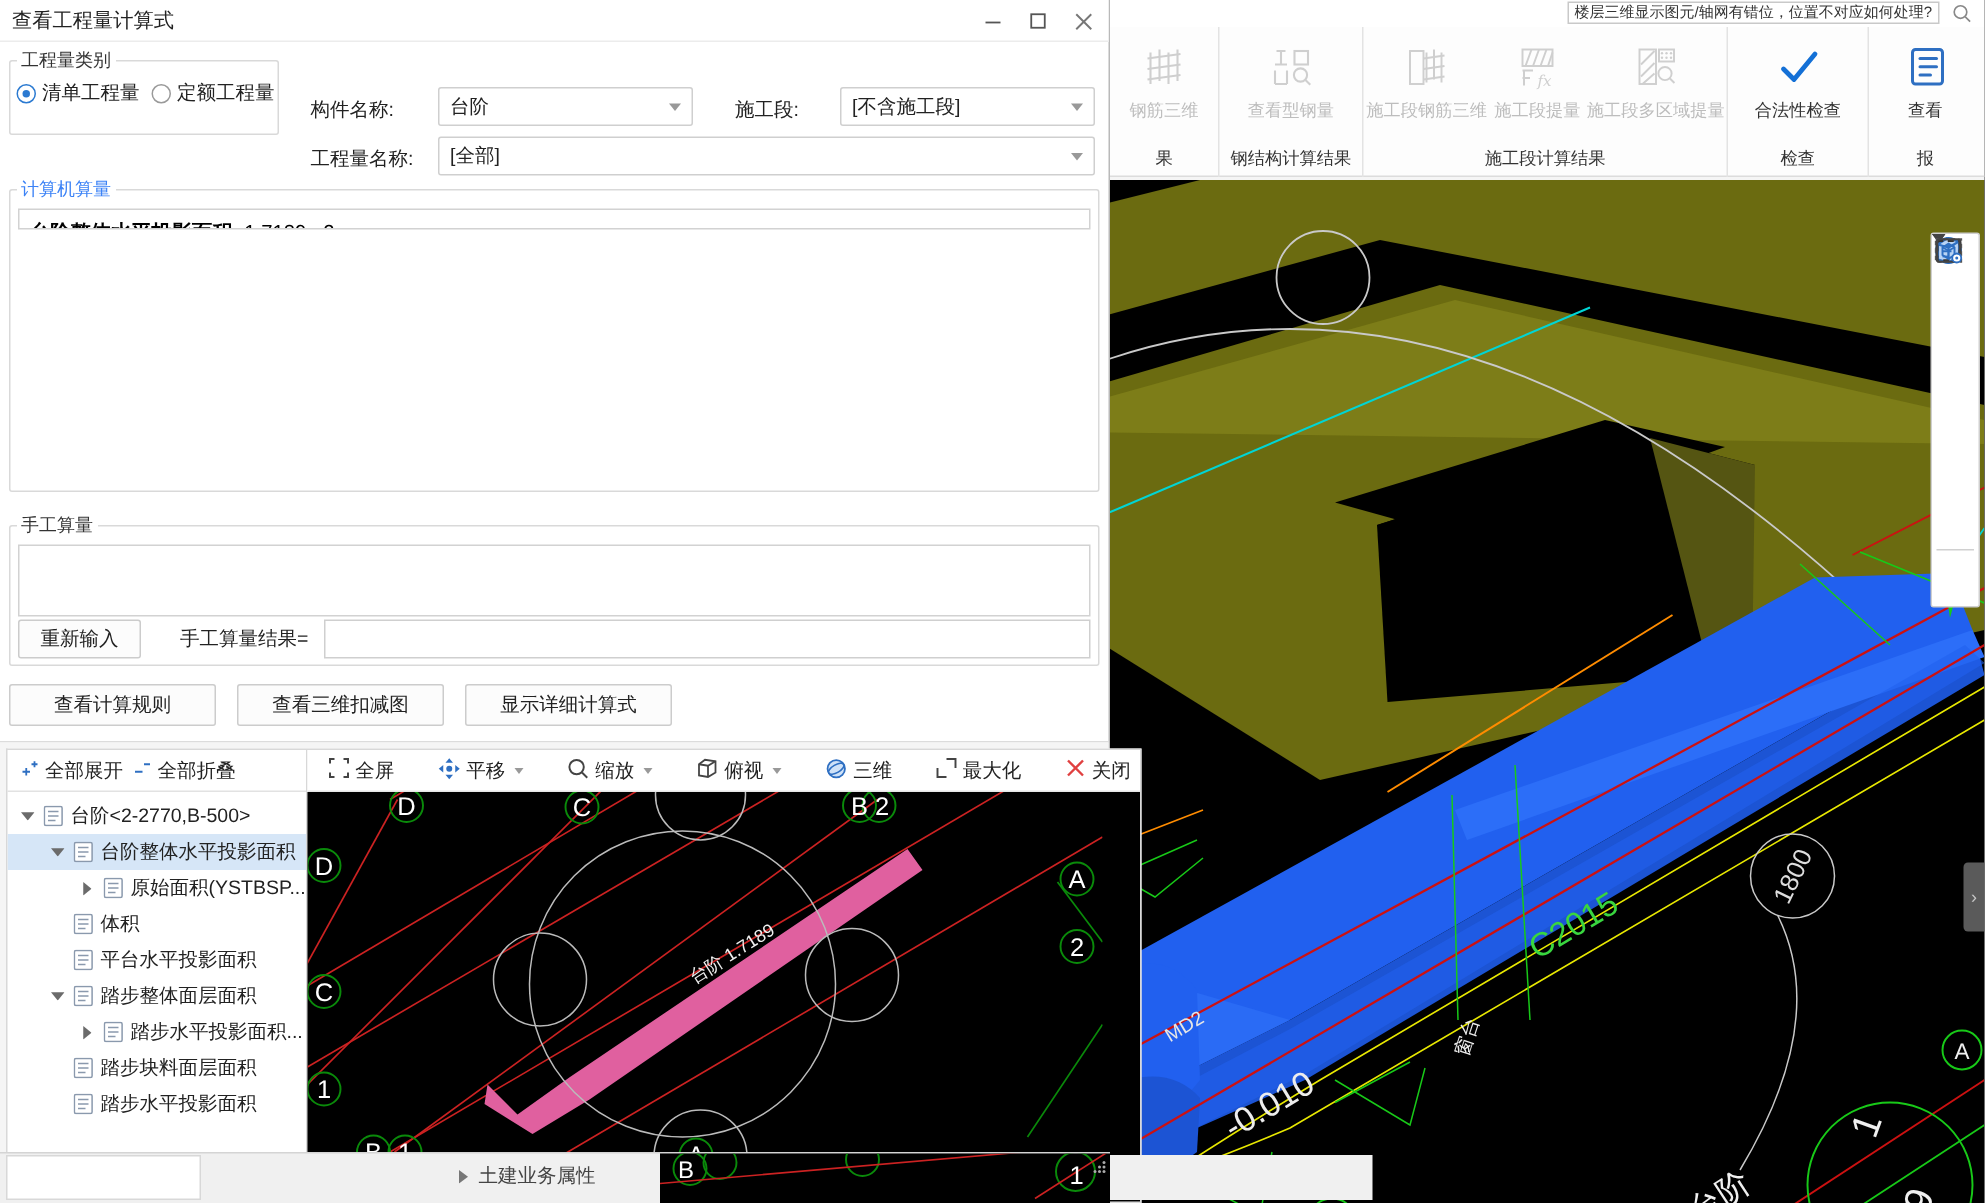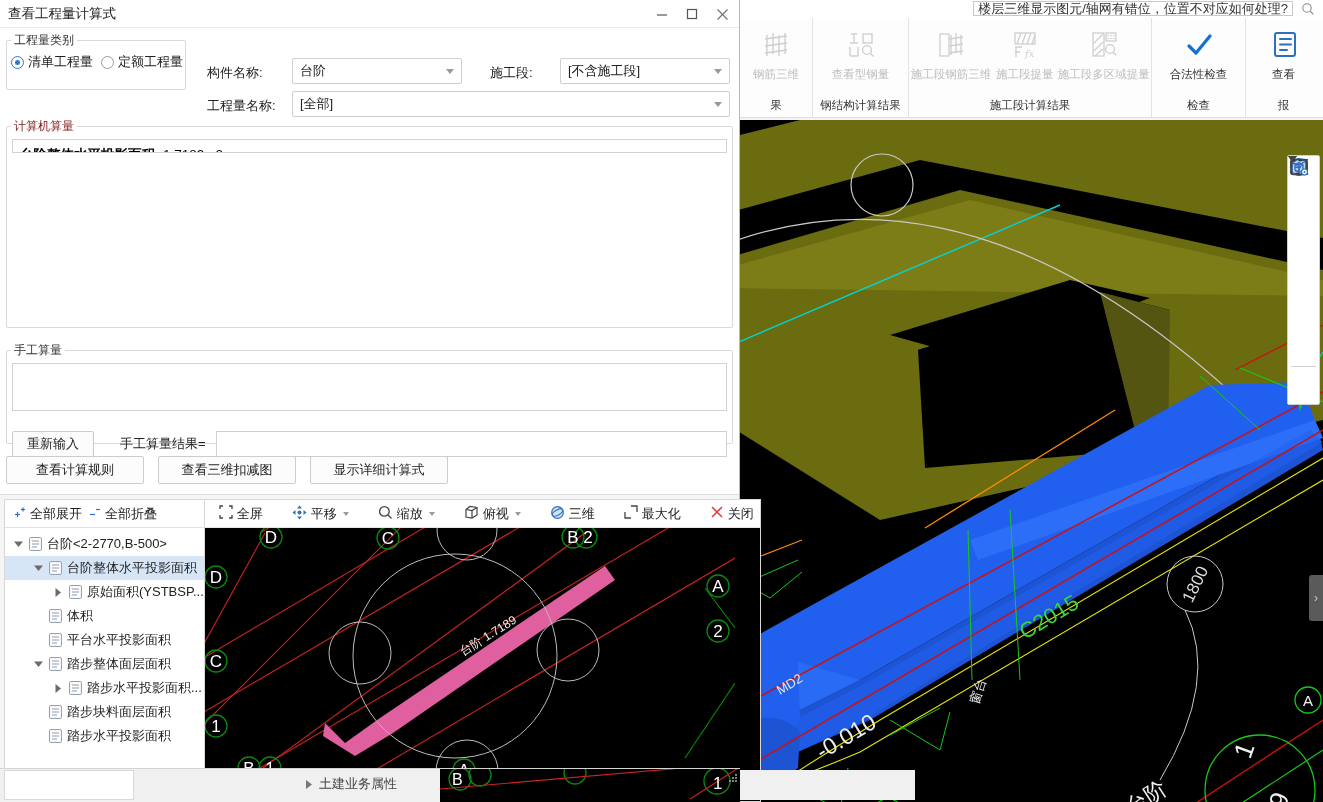--- a/index.html
+++ b/index.html
@@ -12,21 +12,21 @@
     position:relative;
   }
 
   
   #bg-app { position:absolute; left:740px; top:0; width:583px; height:802px; background:#f5f5f5; }
 
   .ribbon-top { position:absolute; left:0; top:0; width:583px; height:18px; background:#ffffff; }
   .help-box {
     position:absolute; right:30px; top:1px; height:15px;
     border:1px solid #c9c9c9; background:#fff; padding:0 4px;
-    font-size:13px; color:#333; line-height:14px; white-space:nowrap;
+    font-size:10px; color:#333; line-height:14px; white-space:nowrap;
   }
   .help-search { position:absolute; right:8px; top:2px; width:14px; height:14px; }
 
   .ribbon-body { position:absolute; left:0; top:18px; width:583px; height:100px; background:#fdfdfd; border-bottom:1px solid #dcdcdc;}
   .rb-groups { display:flex; height:100px; align-items:stretch; }
   .rb-group { display:flex; flex-direction:column; position:relative; }
   .rb-group + .rb-group { border-left:1px solid #e3e3e3; }
   .rb-items { display:flex; flex:1; align-items:flex-start; justify-content:center; padding-top:6px;}
   .rb-item { width:auto; min-width:58px; padding:0 6px; display:flex; flex-direction:column; align-items:center; }
   .rb-ico { height:42px; display:flex; align-items:center; justify-content:center; }
@@ -88,32 +88,32 @@
      border-left:4px solid transparent;border-right:4px solid transparent;border-top:5px solid #999;}
 
   #lbl-comp { left:207px; top:36px; }
   #cmb-comp { left:292px; top:30px; width:170px; }
   #lbl-seg  { left:490px; top:36px; }
   #cmb-seg  { left:560px; top:30px; width:170px; }
   #lbl-qty  { left:207px; top:69px; }
   #cmb-qty  { left:292px; top:63px; width:438px; }
 
   #grp-machine { position:relative; margin:22px 6px 0 6px; border:1px solid #d9d9d9; border-radius:2px; height:210px;}
-  #grp-machine > legend { font-size:12px; padding:0 3px; color:#7f1d1d; margin-left:4px;}
+  #grp-machine > legend { font-size:12px; padding:0 3px; color:#3b82f6; margin-left:4px;}
   .calcbox {
     position:absolute; left:5px; top:4px; right:5px; bottom:5px;
     border:1px solid #d2d2d2; background:#fff; padding:6px 7px; overflow:hidden;
   }
   .calcline { font-size:13.5px; line-height:17px; white-space:nowrap; color:#000;}
   .calcline b { font-weight:bold; }
 
   #grp-manual { position:relative; margin:14px 6px 0 6px; border:1px solid #d9d9d9; border-radius:2px; height:102px;}
   #grp-manual > legend { font-size:12px; padding:0 3px; color:#333; margin-left:4px;}
   .manual-text { position:absolute; left:5px; top:4px; right:5px; height:48px; border:1px solid #d2d2d2; background:#fff;}
-  .manual-row { position:absolute; left:5px; top:72px; right:5px; height:26px; display:flex; align-items:center; gap:10px;}
+  .manual-row { position:absolute; left:5px; top:54px; right:5px; height:26px; display:flex; align-items:center; gap:10px;}
   .btn {
     border:1px solid #cccccc; background:#fcfcfc; border-radius:2px;
     font-size:13px; color:#222; height:26px; padding:0 14px; display:flex; align-items:center; justify-content:center;
     font-family:inherit; white-space:nowrap;
   }
   .manual-lbl { font-size:13px; color:#222; margin-left:16px;}
   .manual-input { flex:1; height:26px; border:1px solid #cfcfcf; background:#fff;}
 
   .actionrow { display:flex; gap:14px; padding:12px 6px 10px 6px; }
   .actionrow .btn { height:28px; width:138px; padding:0; }

